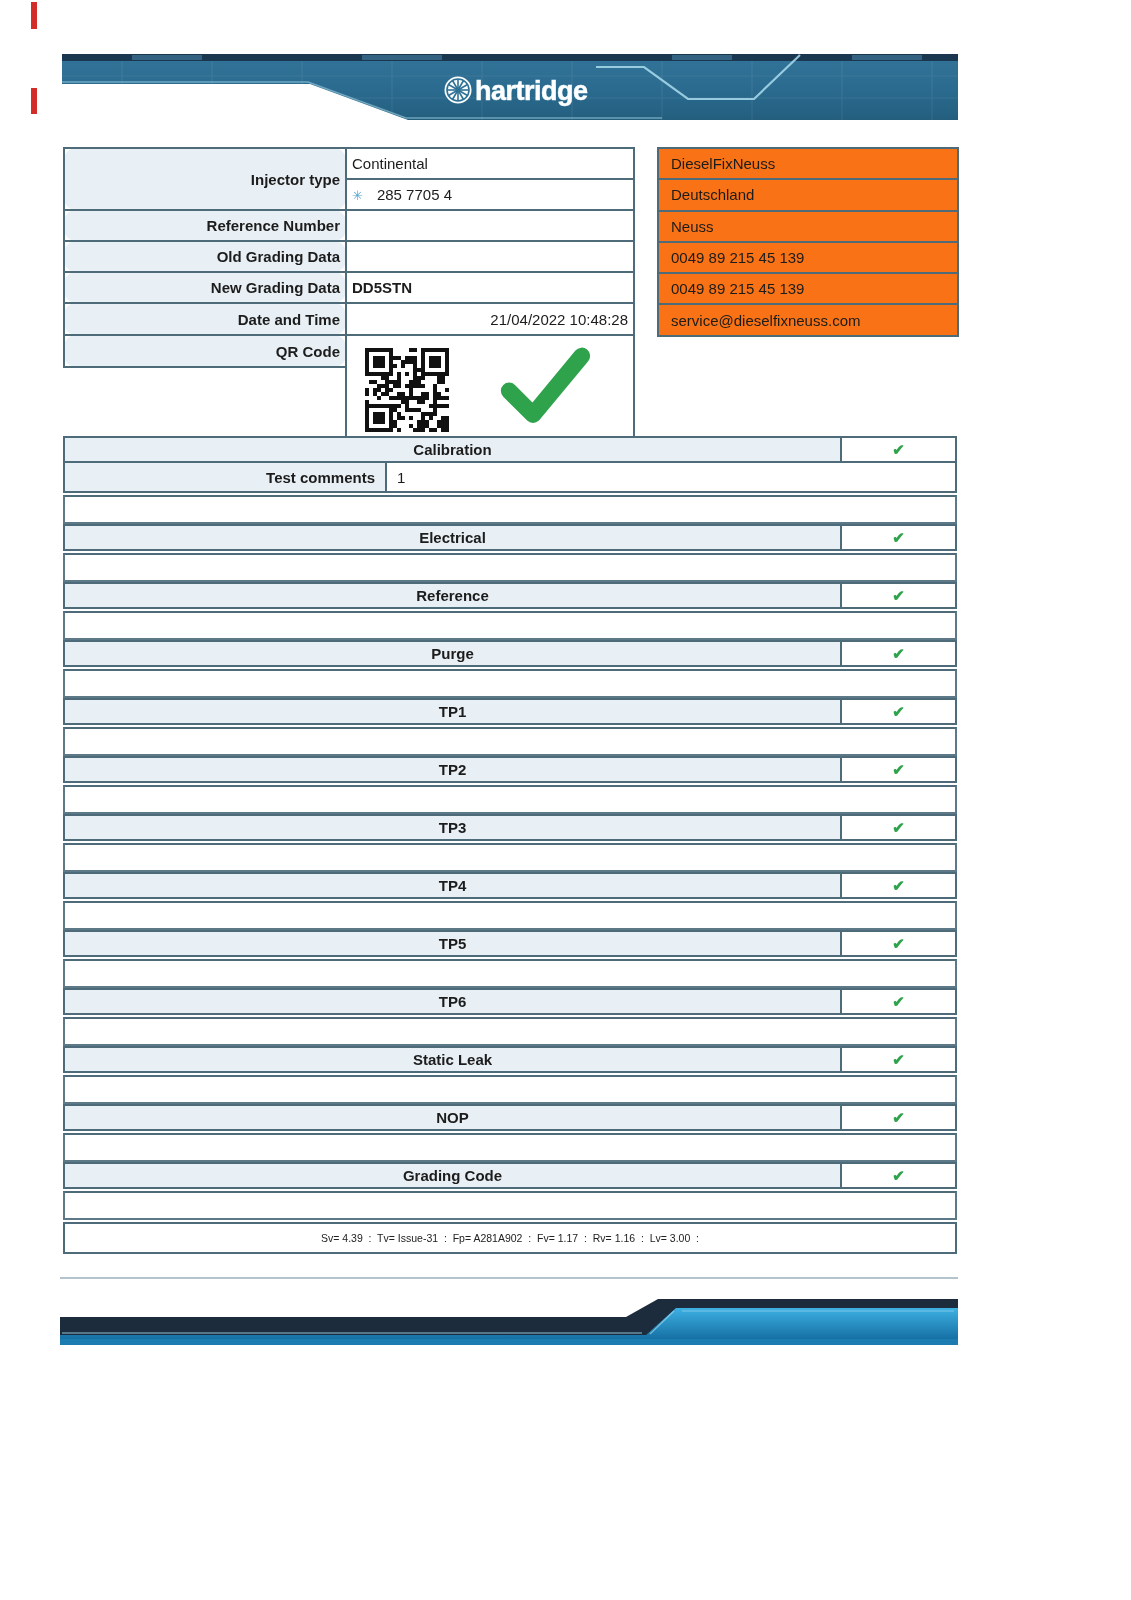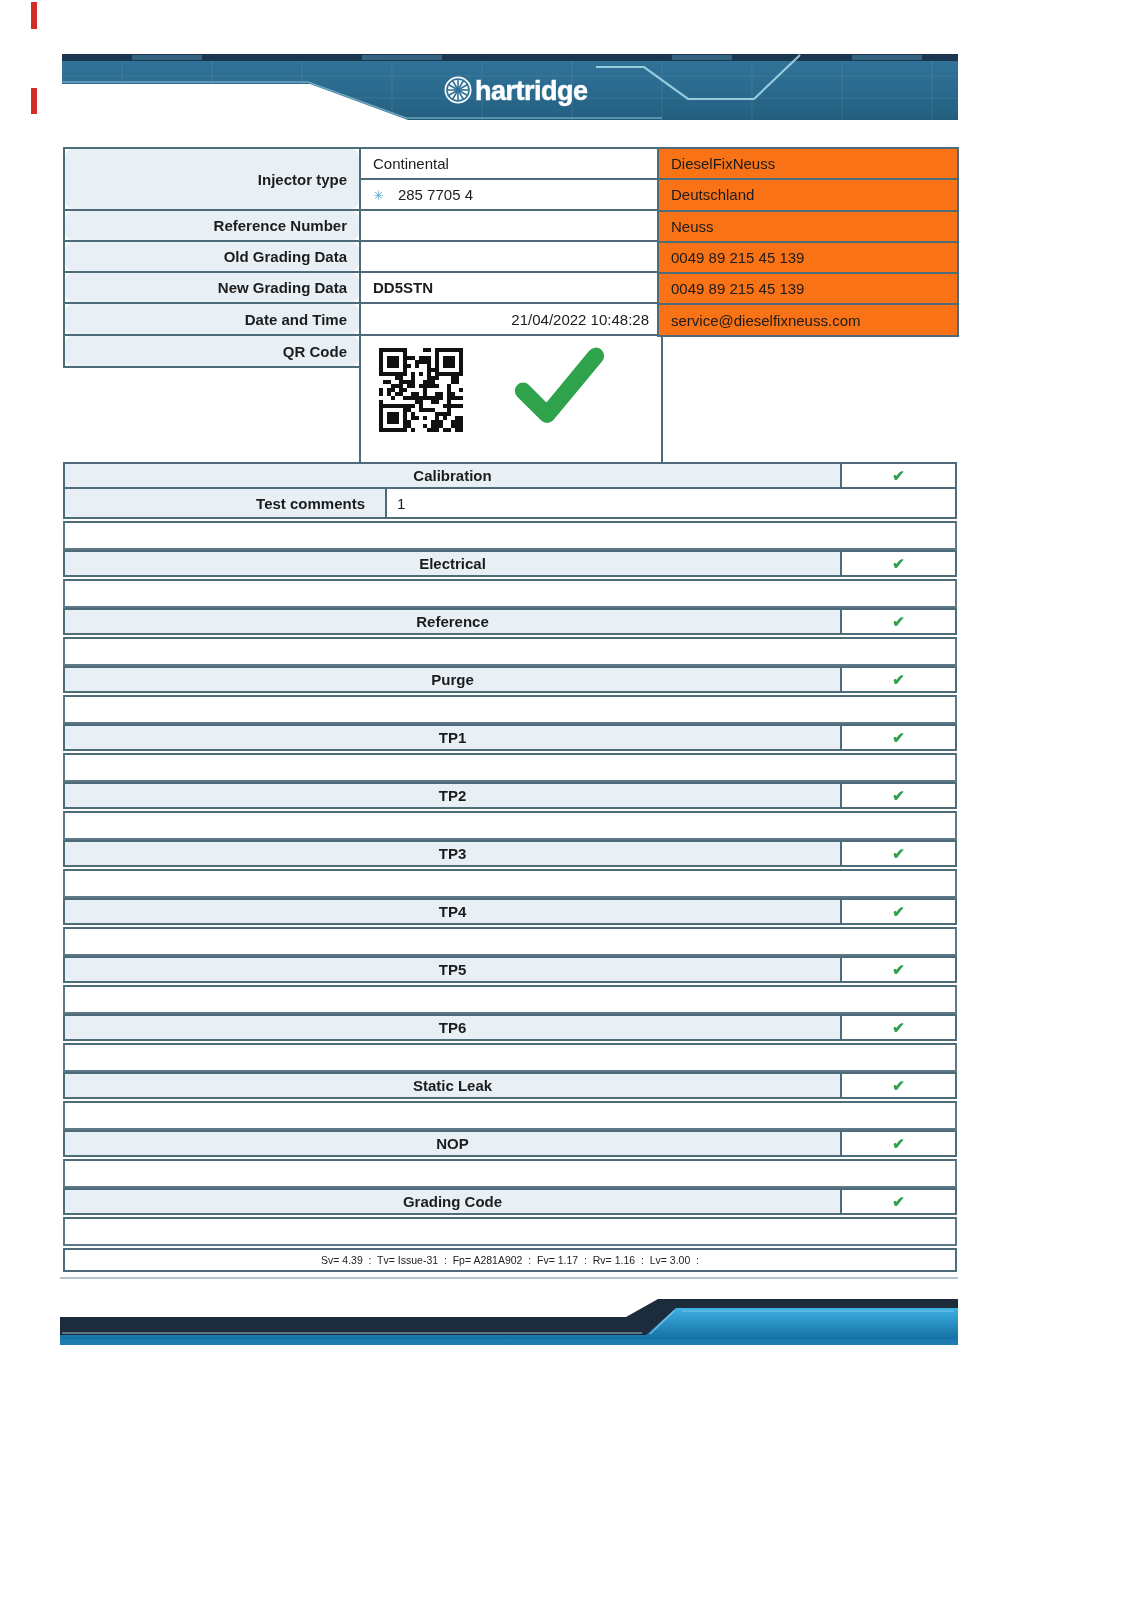--- a/index.html
+++ b/index.html
@@ -12,47 +12,47 @@
   .redmark.m2{top:88px;height:26px;}
 
   
   .hdr-banner{position:absolute;left:62px;top:54px;}
   .ftr-banner{position:absolute;left:60px;top:1295px;}
   .thin-rule{position:absolute;left:60px;top:1277px;width:898px;height:2px;background:#b3c4cd;}
 
   
   table{border-collapse:collapse;table-layout:fixed;}
   .t-left{position:absolute;left:63px;top:147px;}
-  .t-left td{border:2px solid #4e6b7a;font-size:15px;background:#ffffff;padding:0 12px;height:29px;overflow:hidden;}
+  .t-left td{border:2px solid #4e6b7a;font-size:15px;background:#ffffff;padding:0 5px;height:29px;overflow:hidden;}
   .t-left td.lab{background:#e9f0f5;text-align:right;font-weight:bold;width:270px;border-radius:12px;}
   .t-left td.val{width:276px;}
   .t-left tr.h30 td{height:30px;text-align:right;}
   .t-left td.qrcell{height:125px;vertical-align:top;padding:8px 0 0 14px;}
   .t-left td.ghost{border:none;background:transparent;}
   .bold{font-weight:bold;}
   .gear{color:#56a8ce;font-size:13px;margin-right:14px;}
   .qr-flex{display:flex;align-items:flex-start;gap:46px;}
 
   .t-right{position:absolute;left:657px;top:147px;}
   .t-right td{border:2px solid #4e6b7a;width:274px;height:29.3px;font-size:15px;background:#f97316;padding:0 12px;overflow:hidden;}
 
   
-  .sections{position:absolute;left:63px;top:462px;width:894px;}
+  .sections{position:absolute;left:63px;top:436px;width:894px;}
   .block{margin:0;}
   .sec-row{display:flex;border:2px solid #4e6b7a;height:27px;box-sizing:border-box;background:#ffffff;}
   .sec-label{flex:1;background:#e9f0f5;display:flex;align-items:center;justify-content:center;
              font-weight:bold;font-size:15px;border-right:2px solid #4e6b7a;}
   .sec-check{width:113px;display:flex;align-items:center;justify-content:center;background:#ffffff;}
   .ck{color:#2fa24c;font-weight:bold;font-size:15px;line-height:1;}
   .comments-row{display:flex;border:2px solid #4e6b7a;border-top:none;height:30px;box-sizing:border-box;background:#fff;}
   .cr-label{width:322px;background:#e9f0f5;font-weight:bold;font-size:15px;display:flex;align-items:center;
-            justify-content:flex-end;padding-right:20px;box-sizing:border-box;border-right:2px solid #4e6b7a;}
+            justify-content:flex-end;padding-right:10px;box-sizing:border-box;border-right:2px solid #4e6b7a;}
   .cr-value{flex:1;display:flex;align-items:center;padding-left:10px;font-size:15px;}
   .spacer{border:2px solid #5d7886;border-top-color:#4e6b7a;height:29px;box-sizing:border-box;background:#ffffff;margin-top:2px;}
-  .version-row{border:2px solid #4e6b7a;margin-top:2px;height:24px;box-sizing:border-box;display:flex;
+  .version-row{border:2px solid #4e6b7a;margin-top:2px;height:32px;box-sizing:border-box;display:flex;
                align-items:center;justify-content:center;font-size:10.5px;color:#222;white-space:pre;background:#fff;}
 </style>
 </head>
 <body>
 
 <div class="page">
 
   <div class="redmark m1"></div>
   <div class="redmark m2"></div>
 

